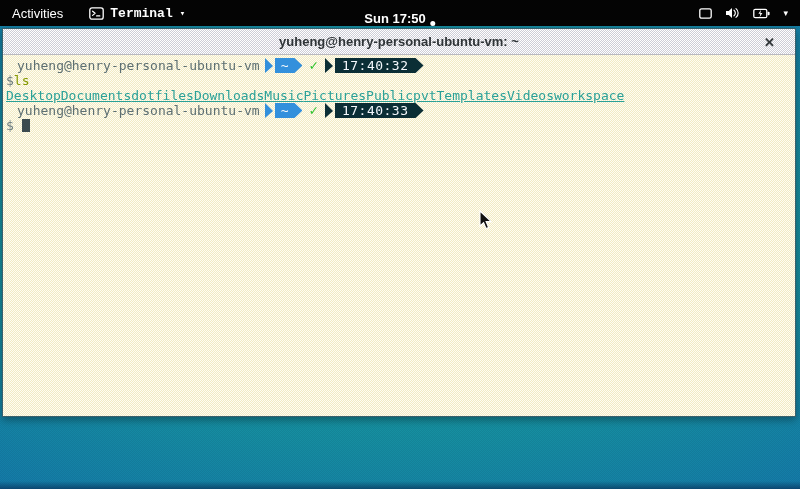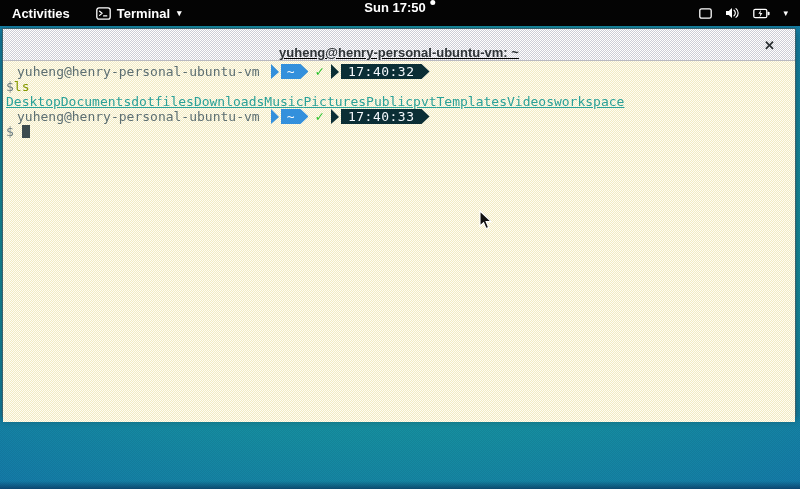--- a/index.html
+++ b/index.html
@@ -15,55 +15,55 @@
     background-image:linear-gradient(45deg, rgba(0,40,60,.10) 25%, transparent 25%, transparent 75%, rgba(0,40,60,.10) 75%),
                      linear-gradient(45deg, rgba(0,40,60,.10) 25%, transparent 25%, transparent 75%, rgba(0,40,60,.10) 75%);
     background-size:2px 2px; background-position:0 0,1px 1px;
   }
   .bottom-vignette { position:absolute; left:0; right:0; bottom:0; height:8px;
     background:linear-gradient(to bottom, transparent, rgba(4,30,70,.55)); pointer-events:none; }
 
   
   .top-bar { position:absolute; left:0; top:0; width:800px; height:26px;
     background:#040404; color:#FFFFFF; display:flex; align-items:center; z-index:5; }
-  .activities { font-size:13px; font-weight:bold; padding:0 12px; }
-  .app-menu { display:flex; align-items:center; gap:6px; margin-left:14px; font-size:13px; font-weight:bold; }
+  .activities { font-size:13px; font-weight:normal; padding:0 12px; }
+  .app-menu { display:flex; align-items:center; gap:6px; margin-left:14px; font-size:13px; font-weight:bold;font-family:Liberation Mono, monospace; }
   .app-menu .chev { font-size:9px; margin-left:1px; }
   .clock-wrap { position:absolute; left:50%; top:0; height:26px; transform:translateX(-50%);
-    display:flex; align-items:flex-start; gap:5px; font-size:13px; font-weight:bold; }
+    display:flex; align-items:flex-end; gap:5px; font-size:13px; font-weight:bold; }
   .notif-dot { width:5px; height:5px; border-radius:50%; background:#FFFFFF; display:inline-block; }
   .tray { margin-left:auto; display:flex; align-items:center; gap:13px; padding-right:12px; }
   .tray .chev { font-size:9px; }
   .icon-svg { display:block; }
 
   
   .window { position:absolute; left:2px; top:28px; width:794px; height:389px;
     border:1px solid #38606C; box-shadow:0 3px 8px rgba(0,0,0,.35); z-index:2; }
-  .titlebar { position:relative; height:32px;
+  .titlebar { position:relative; height:26px;
     background-color:#FFFFFF;
     background-image:linear-gradient(45deg,#CDCDD6 25%,transparent 25%,transparent 75%,#CDCDD6 75%),
                      linear-gradient(45deg,#CDCDD6 25%,transparent 25%,transparent 75%,#CDCDD6 75%);
     background-size:2px 2px; background-position:0 0,1px 1px;
-    display:flex; align-items:flex-end; justify-content:center;
-    border-bottom:1px solid #B9B9C0;text-decoration:underline; }
+    display:flex; align-items:center; justify-content:center;
+    border-bottom:1px solid #B9B9C0; }
   .titlebar-text { font-size:13px; font-weight:bold; color:#2F3437; }
   .close-btn { position:absolute; right:20px; top:50%; transform:translateY(-50%);
     font-size:13px; color:#2F3437; font-weight:bold; cursor:default; line-height:1; }
 
   
   .term { height:361px;
     background-color:#FFFDF2;
     background-image:linear-gradient(45deg,#F1EAC4 25%,transparent 25%,transparent 75%,#F1EAC4 75%),
                      linear-gradient(45deg,#F1EAC4 25%,transparent 25%,transparent 75%,#F1EAC4 75%);
     background-size:2px 2px; background-position:0 0,1px 1px;
     font-family:"DejaVu Sans Mono", monospace; font-size:13px; line-height:15px;
     padding-top:3px; overflow:hidden; }
   .term-line { height:15px; display:flex; align-items:center; white-space:pre; padding-left:3px; }
   .term-line.prompt-line { padding-left:14px; }
-  .user-host { color:#5D6F72; margin-right:11px; }
+  .user-host { color:#5D6F72; margin-right:5px; }
   .pl-tri { width:0; height:0; border-top:8px solid transparent; border-bottom:7px solid transparent; margin-right:2px; }
   .pl-tri.blue { border-left:8px solid #3390DC; }
   .pl-tri.dark { border-left:8px solid #0B2E35; }
   .pl-body { height:15px; display:flex; align-items:center; color:#F4F8FC;
     clip-path:polygon(0 0, calc(100% - 8px) 0, 100% 50%, calc(100% - 8px) 100%, 0 100%); }
   .pl-body.blue { background:#3390DC; padding:0 14px 0 6px; }
   .pl-body.dark { background:#0B2E35; padding:0 15px 0 7px; letter-spacing:.5px;text-align:center; }
   .check { color:#2EC22E; font-weight:bold; font-size:14px; margin:0 7px; }
   .dollar { color:#6A7B7E; }
   .cmd { color:#859900; }

